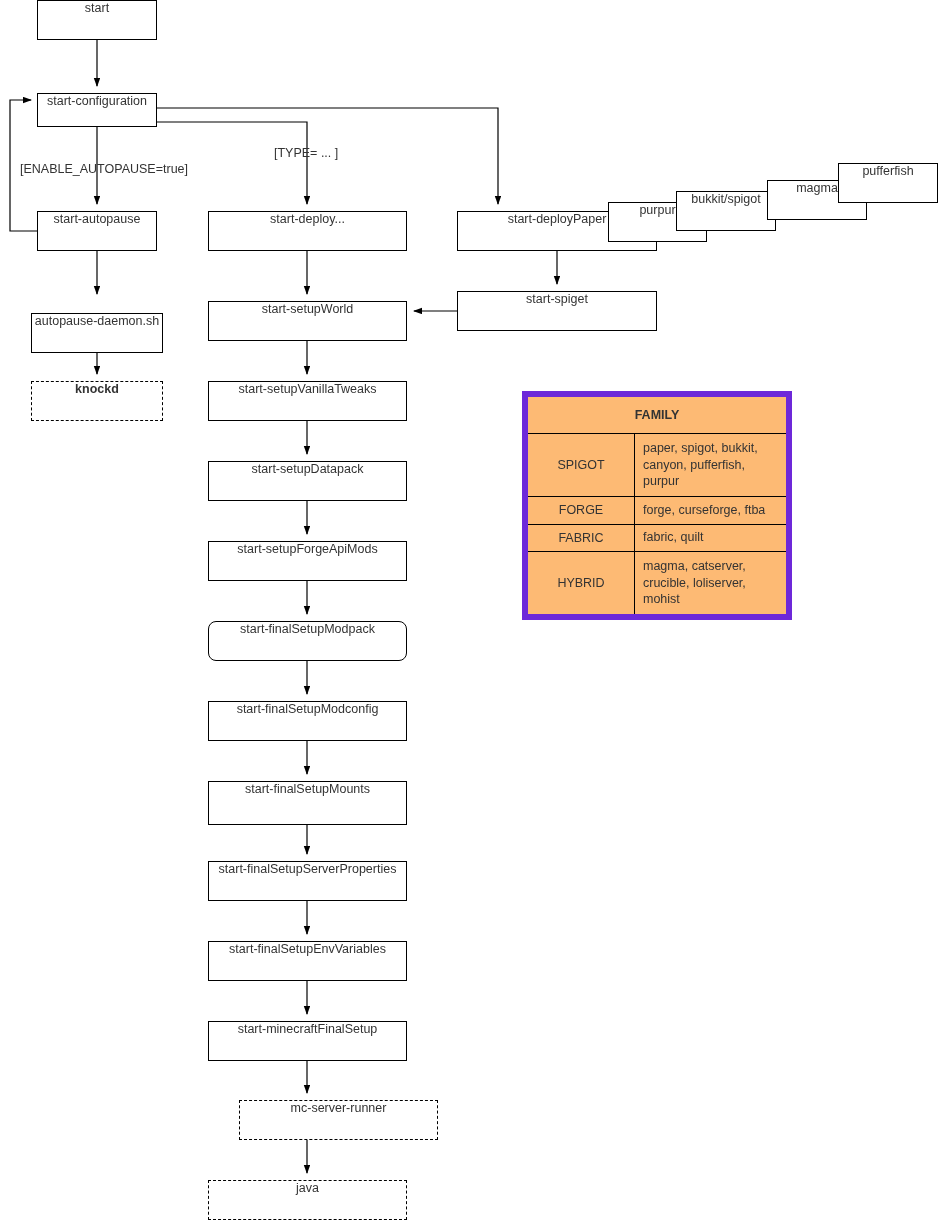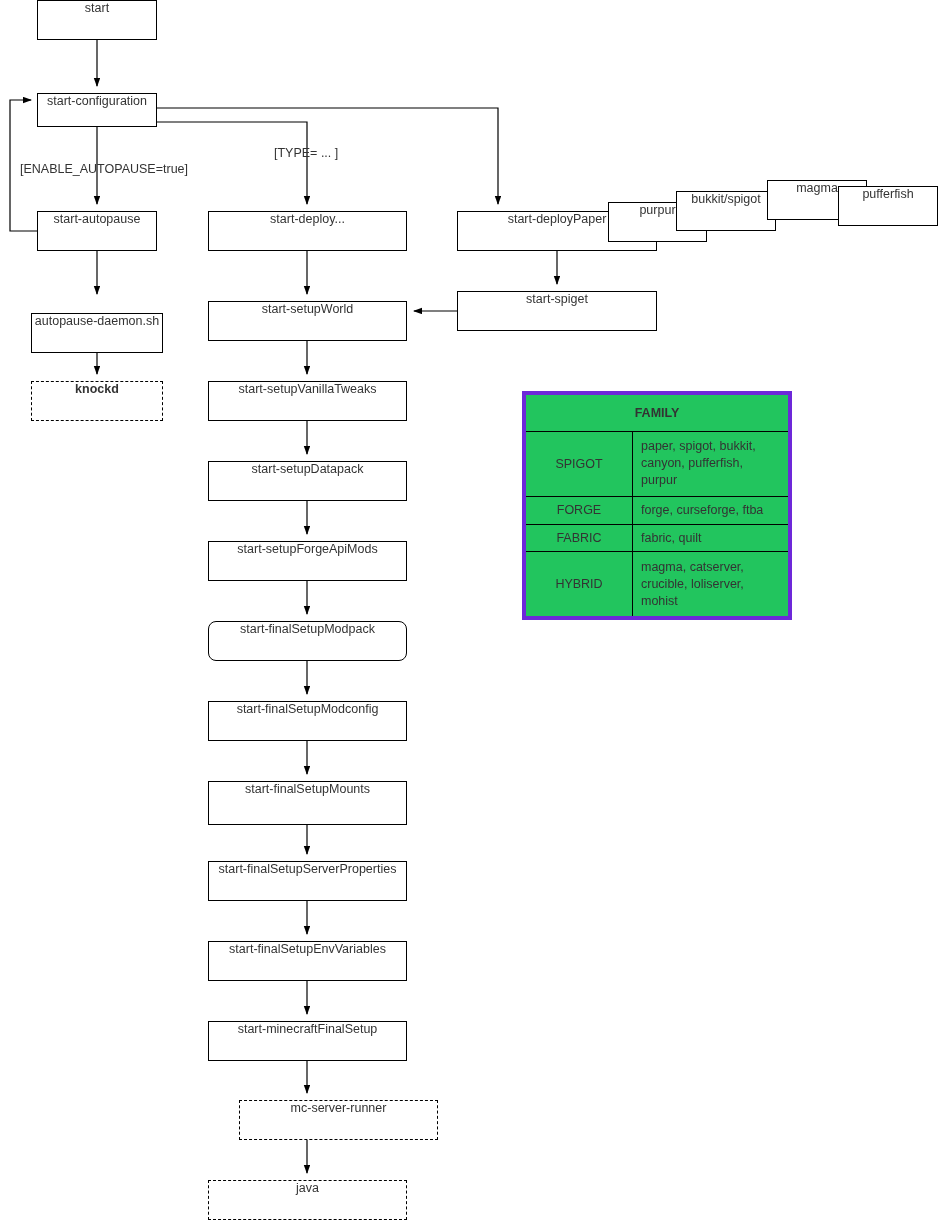--- a/index.html
+++ b/index.html
@@ -52,22 +52,22 @@
     top: 0;
     width: 938px;
     height: 1221px;
     z-index: 2;
     pointer-events: none;
   }
   
   .legend {
     position: absolute;
     box-sizing: border-box;
-    border: 4px solid #6d28d9;
-    background: #22c55e;
+    border: 6px solid #6d28d9;
+    background: #fdba74;
     border-collapse: collapse;
     z-index: 5;
   }
   .legend table {
     border-collapse: collapse;
     width: 100%;
     height: 100%;
   }
   .legend th, .legend td {
     border: 1px solid #000000;
@@ -208,21 +208,21 @@
       </div>
       <div class="node stack" style="left: 608px; top: 202px; width: 99px; height: 40px;">
         <span>purpur</span>
       </div>
       <div class="node stack" style="left: 676px; top: 191px; width: 100px; height: 40px;">
         <span>bukkit/spigot</span>
       </div>
       <div class="node stack" style="left: 767px; top: 180px; width: 100px; height: 40px;">
         <span>magma</span>
       </div>
-      <div class="node stack" style="left: 838px; top: 163px; width: 100px; height: 40px; margin-top: 23px;">
+      <div class="node stack" style="left: 838px; top: 163px; width: 100px; height: 40px;">
         <span>pufferfish</span>
       </div>
     </div>
 
   <div id="label-layer">
       <div class="edge-label" style="left: 20px; top: 162px;">[ENABLE_AUTOPAUSE=true]</div>
       <div class="edge-label" style="left: 274px; top: 146px;">[TYPE= ... ]</div>
     </div>
 
   <div class="legend" style="left:522px; top:391px; width:270px; height:229px;">

